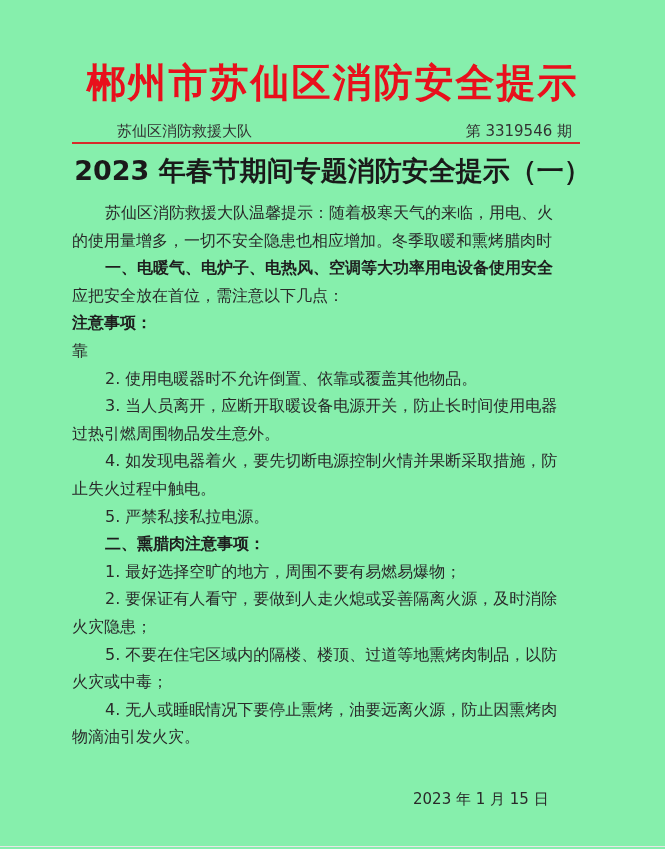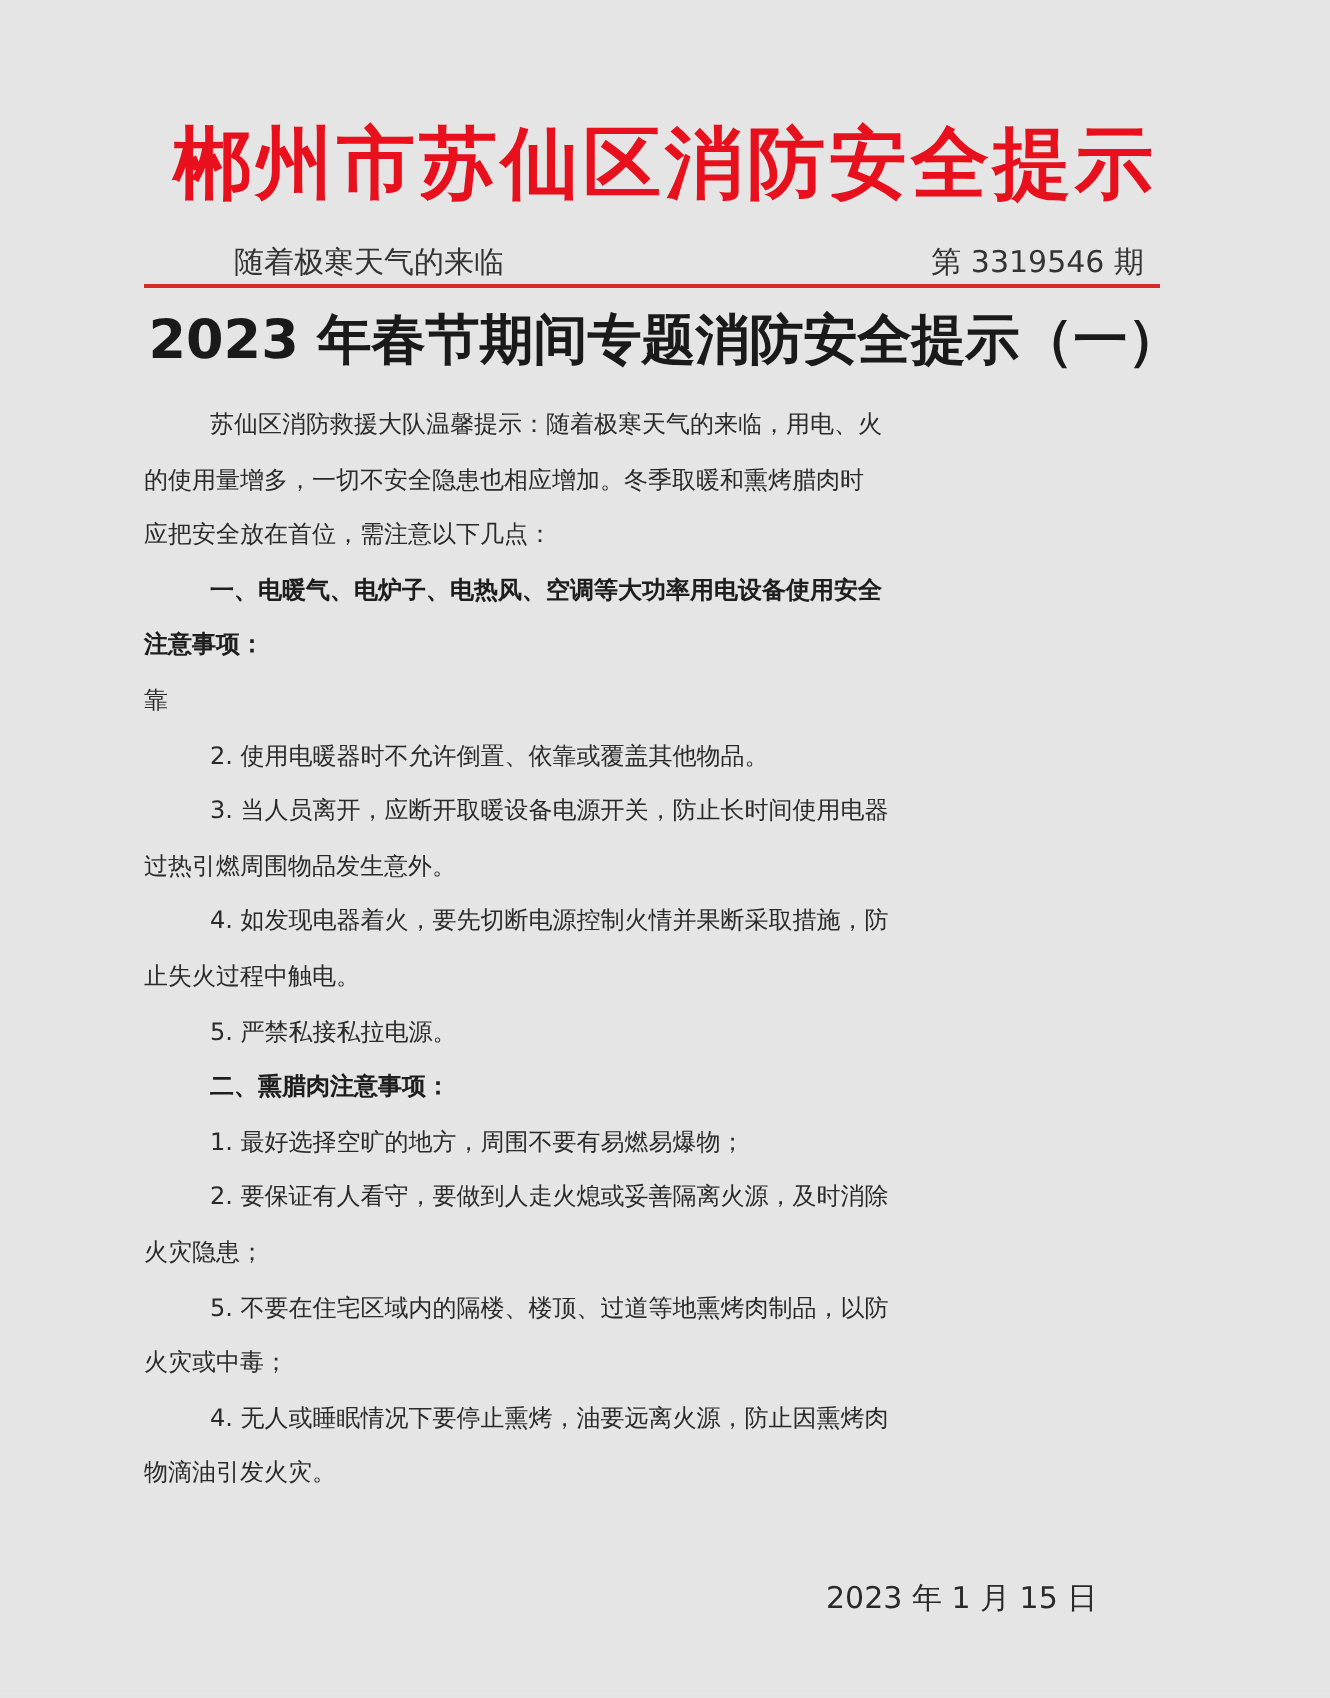--- a/index.html
+++ b/index.html
@@ -13,21 +13,21 @@
       position: relative;
       overflow: hidden;
       font-family: "DejaVu Sans", "Liberation Sans", sans-serif;
       color: #222222;
     }
     .page {
       position: absolute;
       left: 0; top: 0;
       width: 665px;
       height: 849px;
-      background: #e5e5e5;
+      background: #86efac;
     }
     .main-title {
       position: absolute;
       left: 0;
       width: 665px;
       top: 56px;
       text-align: center;
       font-family: "DejaVu Serif", "Liberation Serif", serif;
       font-weight: bold;
       font-size: 39px;
@@ -76,21 +76,21 @@
       font-size: 27px;
       line-height: 30px;
       color: #1a1a1a;
       white-space: nowrap;
     }
     .body-text {
       position: absolute;
       left: 72px;
       width: 508px;
       top: 199px;
-      font-size: 12px;
+      font-size: 16px;
       line-height: 27.6px;
       color: #2a2a2a;
     }
     .line {
       height: 27.6px;
       white-space: nowrap;
       overflow: visible;
     }
     .indent { padding-left: 33px; }
     .bold { font-weight: bold; color: #1e1e1e; }
@@ -112,32 +112,32 @@
       background: #e6e6e6;
     }
   </style>
 </head>
 <body>
 
 <div class="page">
   <div class="main-title">郴州市苏仙区消防安全提示</div>
 
   <div class="issuer-row">
-    <span class="issuer">随着极寒天气的来临</span>
+    <span class="issuer">苏仙区消防救援大队</span>
     <span class="issue-no">第 3319546 期</span>
   </div>
   <div class="red-rule"></div>
 
   <div class="sub-title">2023 年春节期间专题消防安全提示（一）</div>
 
   <div class="body-text">
     <div class="line indent">苏仙区消防救援大队温馨提示：随着极寒天气的来临，用电、火</div>
     <div class="line">的使用量增多，一切不安全隐患也相应增加。冬季取暖和熏烤腊肉时</div>
+    <div class="line indent bold">一、电暖气、电炉子、电热风、空调等大功率用电设备使用安全</div>
     <div class="line">应把安全放在首位，需注意以下几点：</div>
-    <div class="line indent bold">一、电暖气、电炉子、电热风、空调等大功率用电设备使用安全</div>
     <div class="line bold">注意事项：</div>
     <div class="line">靠</div>
     <div class="line indent">2. 使用电暖器时不允许倒置、依靠或覆盖其他物品。</div>
     <div class="line indent">3. 当人员离开，应断开取暖设备电源开关，防止长时间使用电器</div>
     <div class="line">过热引燃周围物品发生意外。</div>
     <div class="line indent">4. 如发现电器着火，要先切断电源控制火情并果断采取措施，防</div>
     <div class="line">止失火过程中触电。</div>
     <div class="line indent">5. 严禁私接私拉电源。</div>
     <div class="line indent bold">二、熏腊肉注意事项：</div>
     <div class="line indent">1. 最好选择空旷的地方，周围不要有易燃易爆物；</div>

